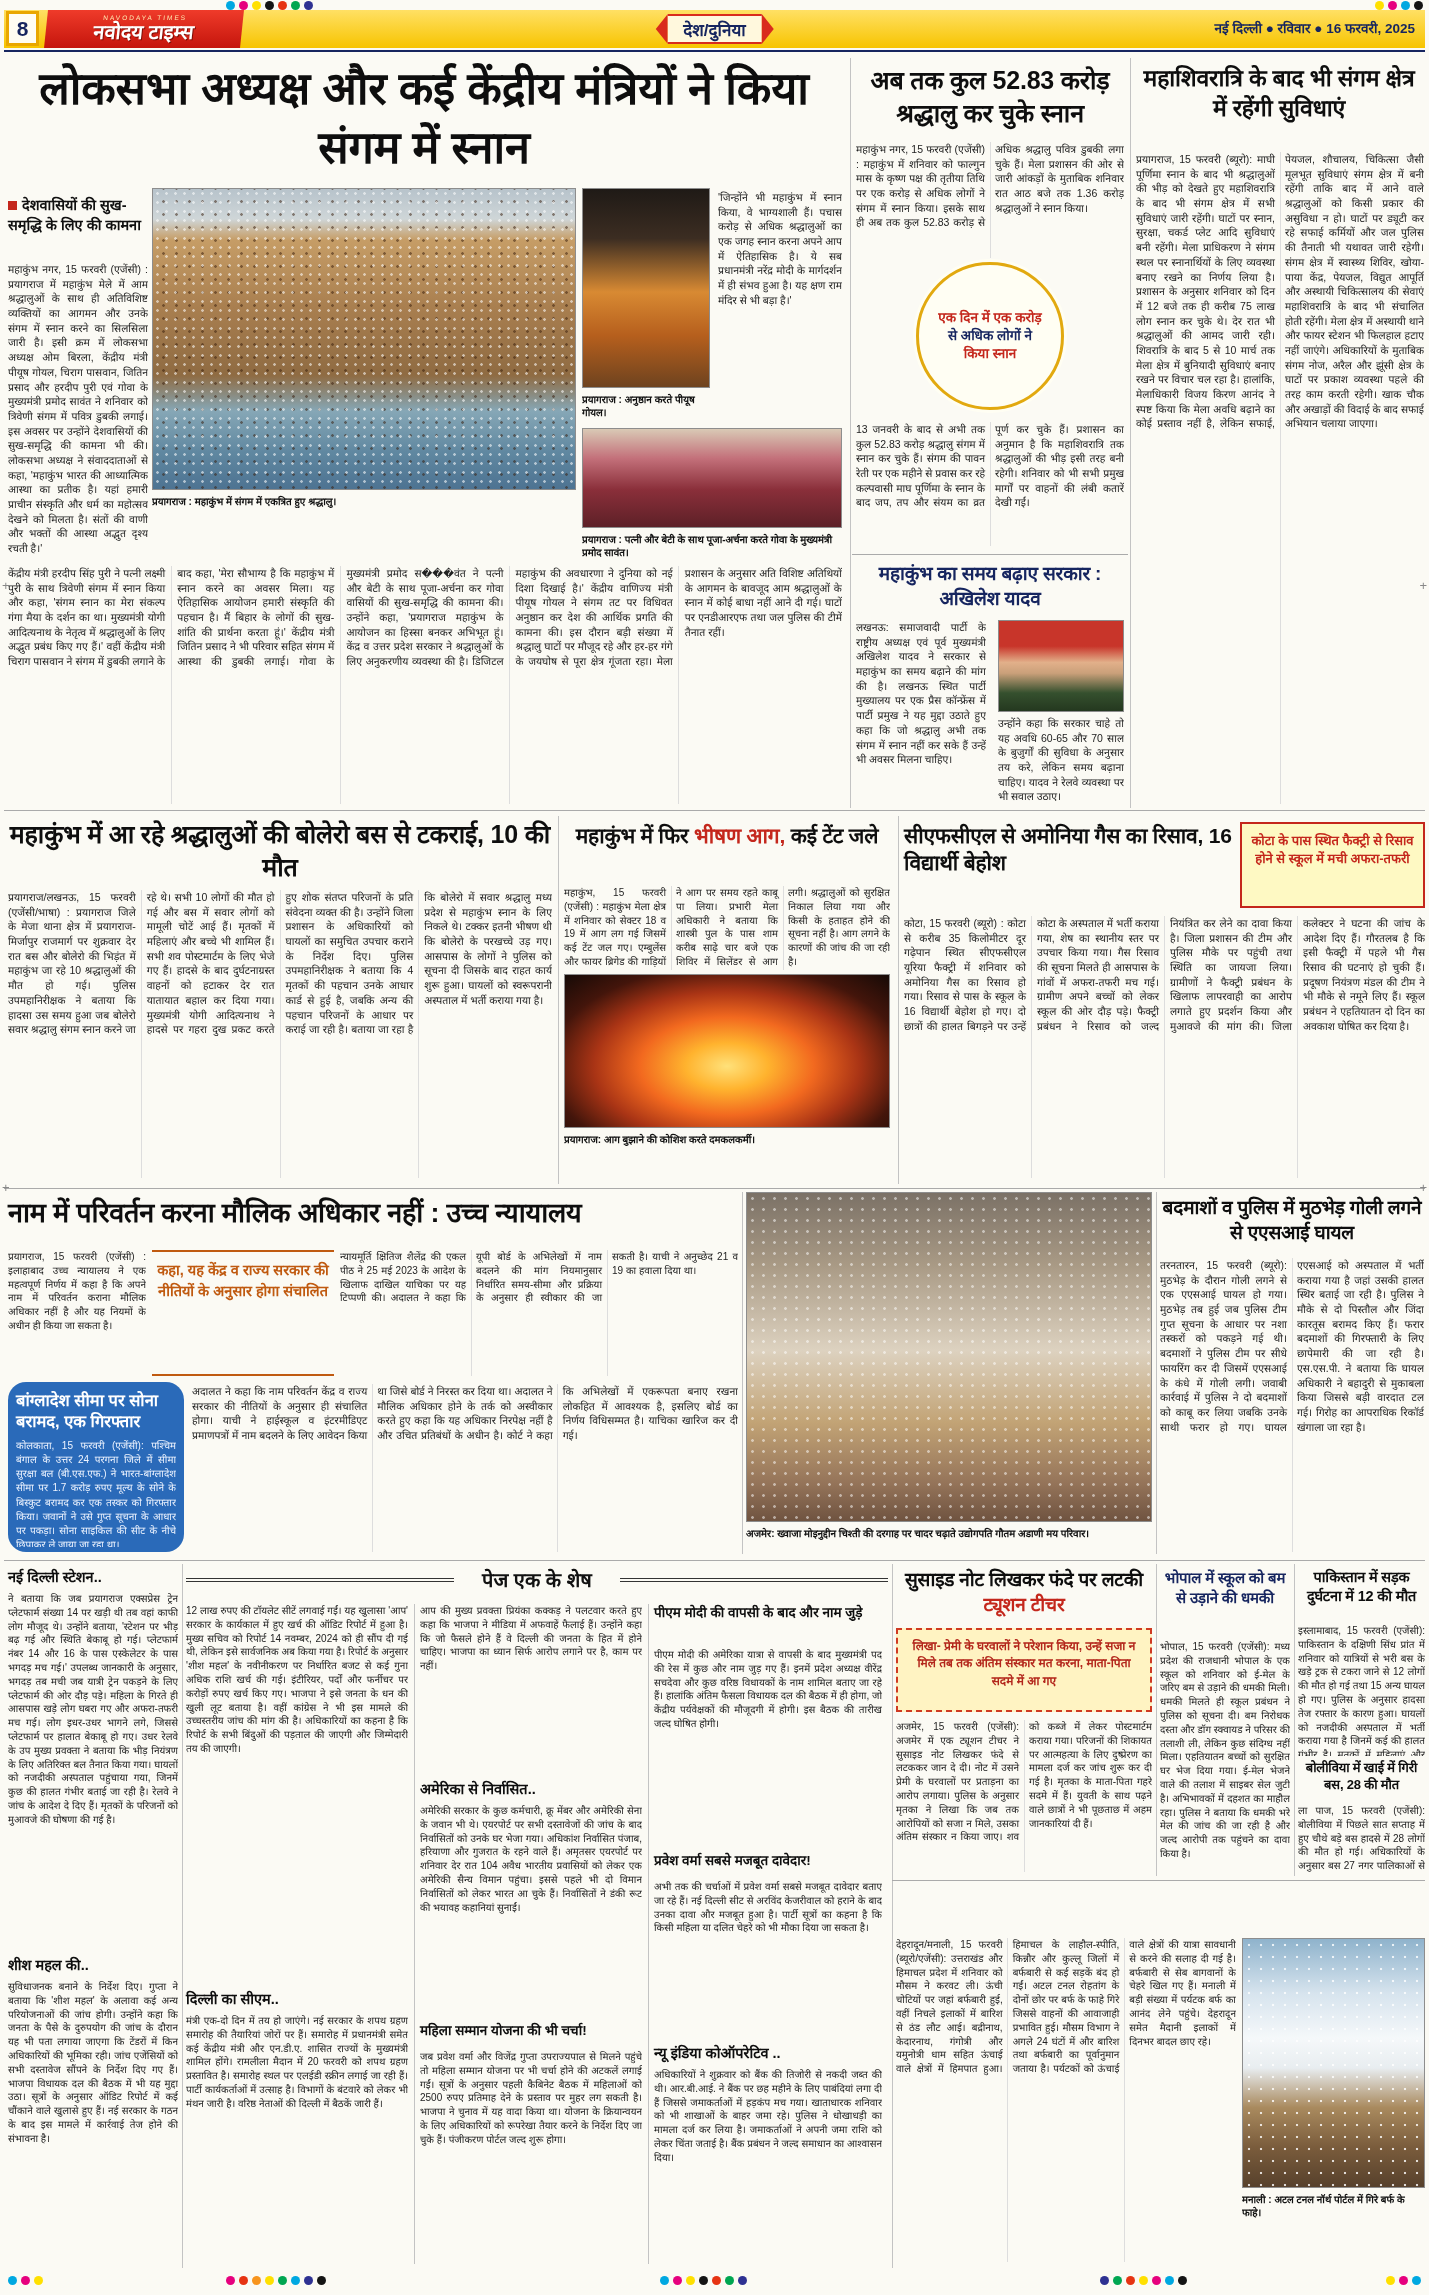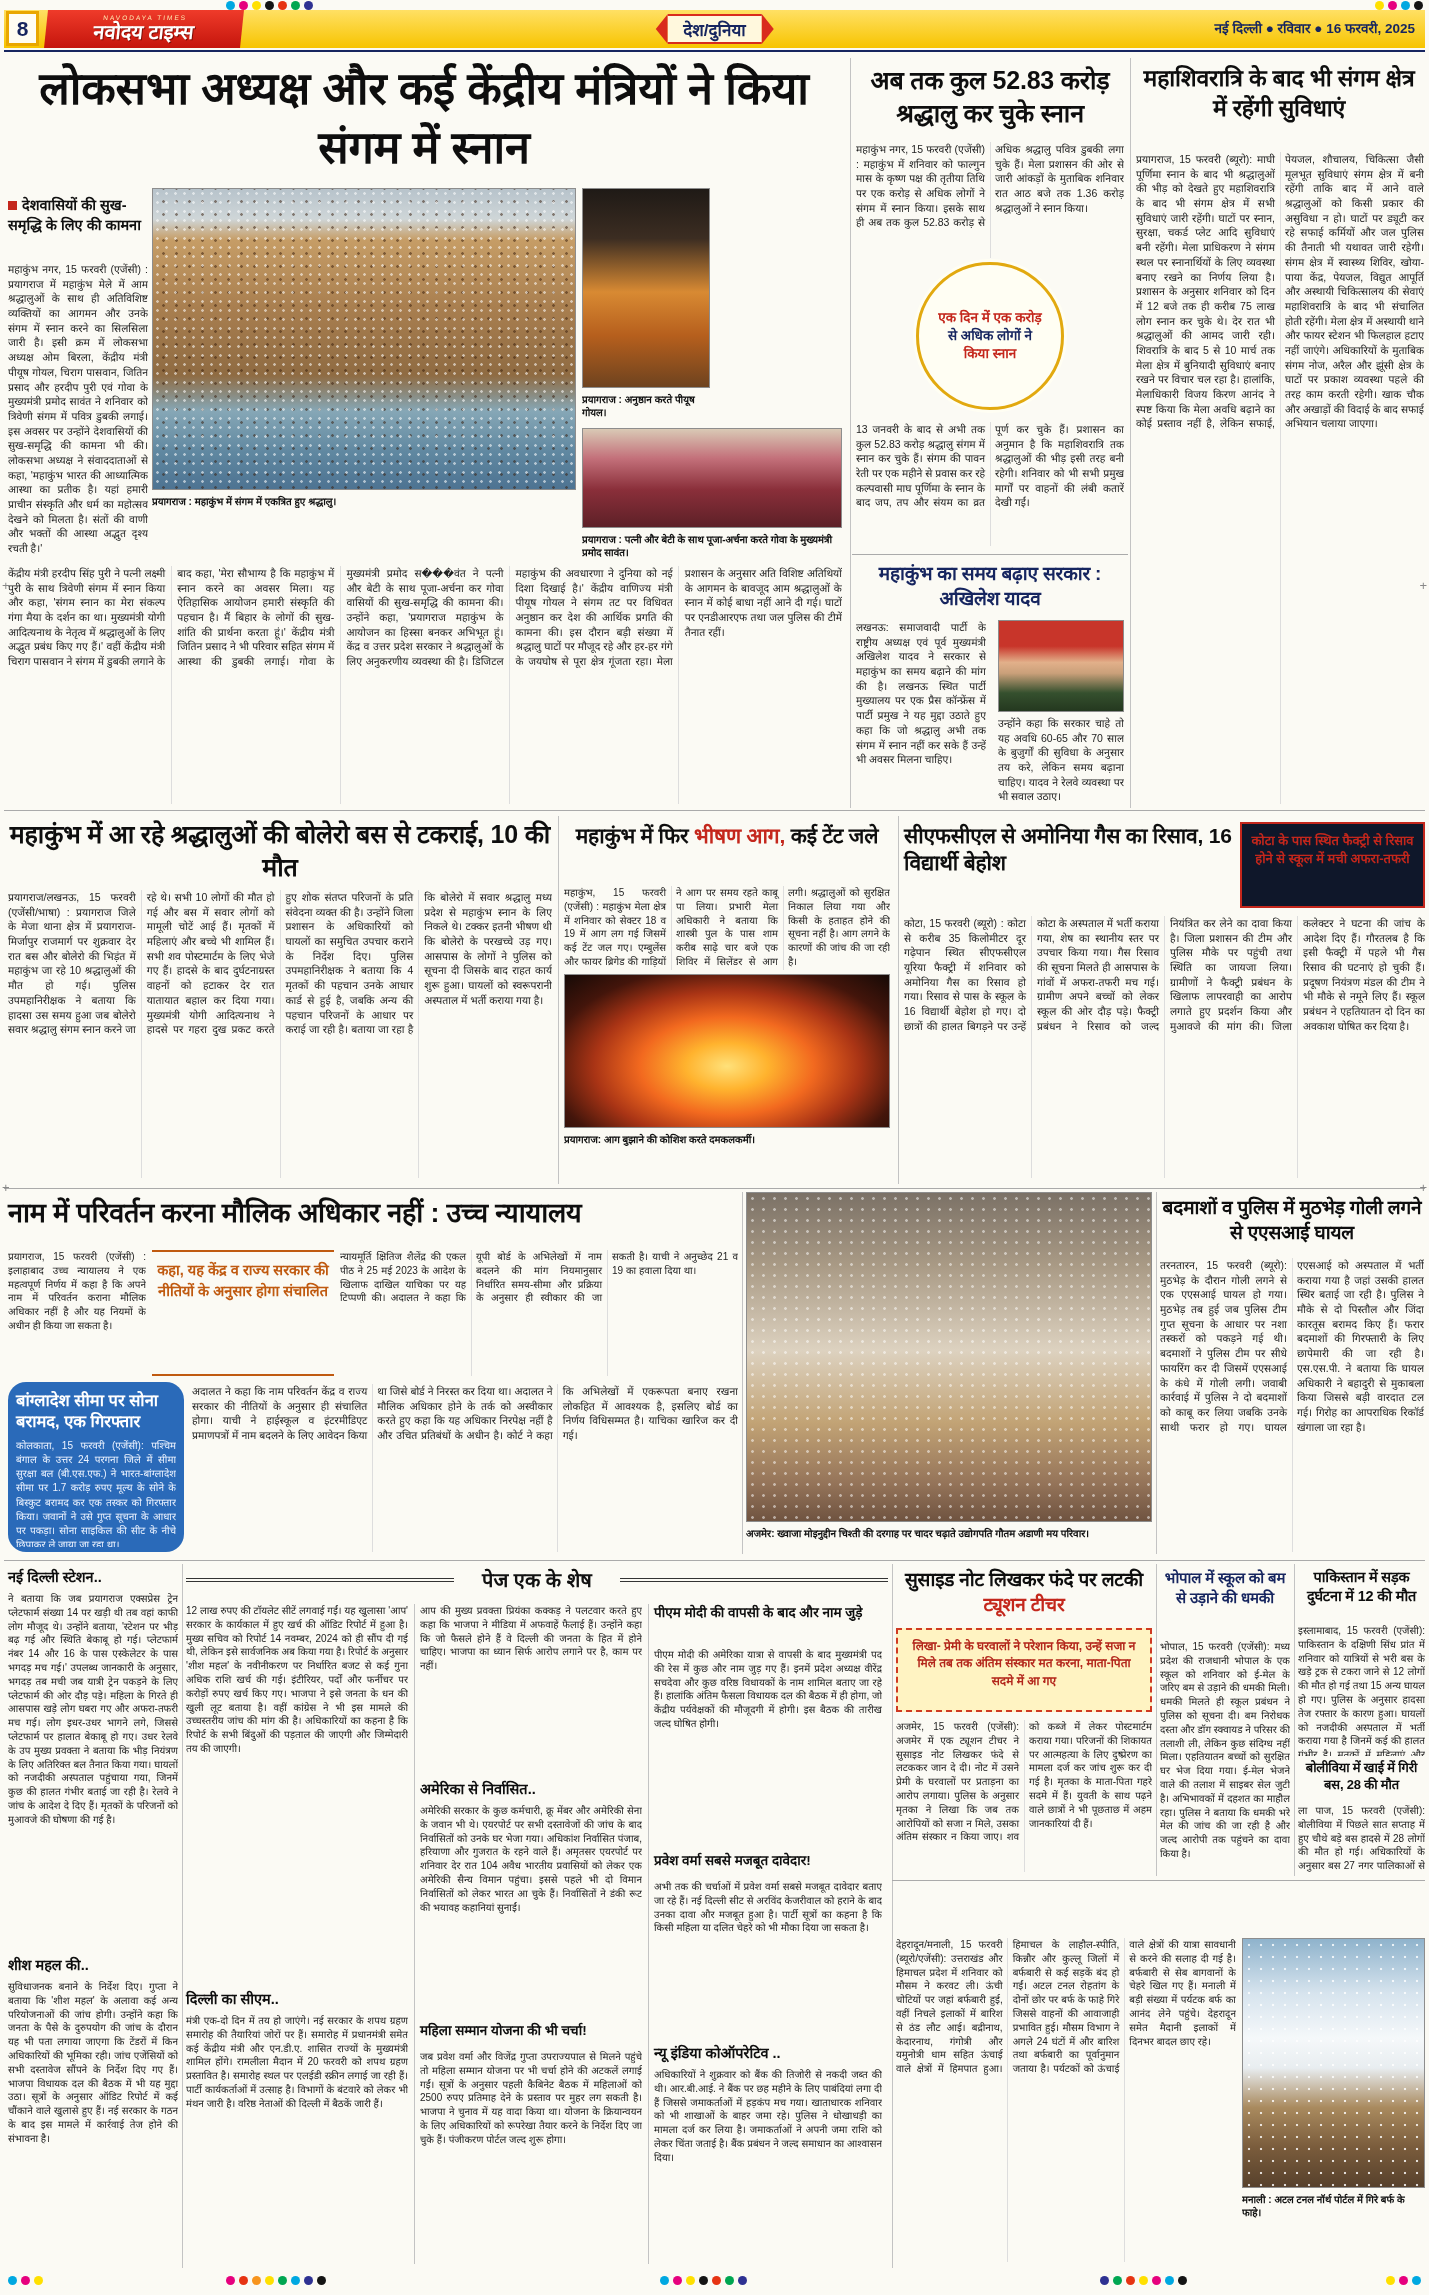--- a/index.html
+++ b/index.html
@@ -37,21 +37,21 @@
       radial-gradient(circle, rgba(255,255,255,.8) 0 1px, transparent 1.6px),
       linear-gradient(180deg,#8fb3cc 0%,#d7e4ee 22%,#f5f8fa 40%,#e8edf0 52%,#a98a5e 68%,#7a5c3c 84%,#57412c 100%);
       background-size:12px 12px,100% 100%; }
   .kicker { font-size:14.5px; font-weight:bold; line-height:1.35; color:#101010; }
   .redsq { display:inline-block; width:9px; height:9px; background:#c4271c; margin-right:5px; }
   .callout { position:absolute; width:148px; height:148px; border-radius:50%; border:3px solid #e2a90f;
              background:#fffef3; display:flex; flex-direction:column; justify-content:center; text-align:center;
              padding:12px; font-weight:bold; font-size:13.5px; line-height:1.35; box-shadow:0 0 0 3px #fffef3; }
   .notebox { background:#fff3c2; border:2px dashed #cf3a22; color:#b3261b; font-weight:bold; font-size:12px;
              padding:8px 10px; text-align:center; line-height:1.45; overflow:hidden; }
-  .gassub { border:2px solid #c4271c; background:#0f172a; color:#c4271c; font-weight:bold; font-size:13px;
+  .gassub { border:2px solid #c4271c; background:#fef9c3; color:#c4271c; font-weight:bold; font-size:13px;
             padding:8px 6px; text-align:center; line-height:1.4; overflow:hidden; }
   .courtsub { color:#c05a10; font-weight:bold; font-size:14.5px; line-height:1.42; text-align:center;
               border-top:2px solid #c05a10; border-bottom:2px solid #c05a10; padding:8px 4px; overflow:hidden; }
   .goldbox { background:#2a6ab9; color:#fff; padding:8px; overflow:hidden; }
   .goldbox .gh { font-size:16.5px; font-weight:bold; line-height:1.3; margin-bottom:6px; }
   .goldbox .gb { font-size:10px; line-height:1.42; text-align:justify; color:#eef4ff; }
   .banner { display:flex; align-items:center; gap:28px; }
   .banner .bline { flex:1; height:4px; border-top:1px solid #333; border-bottom:1px solid #333; }
   .banner .btxt { font-size:20px; font-weight:bold; color:#111; white-space:nowrap; }
   .contHead { font-weight:bold; font-size:14.5px; color:#0e0e0e; line-height:1.3; }
@@ -119,20 +119,21 @@
     <span class="redsq"></span><span class="kicker">देशवासियों की सुख-समृद्धि के लिए की कामना</span>
   </div>
   <div class="abs bt" style="left:8px; top:262px; width:140px; height:296px;">महाकुंभ नगर, 15 फरवरी (एजेंसी) : प्रयागराज में महाकुंभ मेले में आम श्रद्धालुओं के साथ ही अतिविशिष्ट व्यक्तियों का आगमन और उनके संगम में स्नान करने का सिलसिला जारी है। इसी क्रम में लोकसभा अध्यक्ष ओम बिरला, केंद्रीय मंत्री पीयूष गोयल, चिराग पासवान, जितिन प्रसाद और हरदीप पुरी एवं गोवा के मुख्यमंत्री प्रमोद सावंत ने शनिवार को त्रिवेणी संगम में पवित्र डुबकी लगाई। इस अवसर पर उन्होंने देशवासियों की सुख-समृद्धि की कामना भी की। लोकसभा अध्यक्ष ने संवाददाताओं से कहा, 'महाकुंभ भारत की आध्यात्मिक आस्था का प्रतीक है। यहां हमारी प्राचीन संस्कृति और धर्म का महोत्सव देखने को मिलता है। संतों की वाणी और भक्तों की आस्था अद्भुत दृश्य रचती है।'</div>
 
   <div class="photo photo-kumbh" style="left:152px; top:188px; width:424px; height:302px;"></div>
   <div class="abs cap" style="left:152px; top:492px; width:424px;">प्रयागराज : महाकुंभ में संगम में एकत्रित हुए श्रद्धालु।</div>
 
   <div class="photo photo-goyal" style="left:582px; top:188px; width:128px; height:200px;"></div>
   <div class="abs cap" style="left:582px; top:390px; width:128px; height:30px;">प्रयागराज : अनुष्ठान करते पीयूष गोयल।</div>
 
+  <div class="abs bt" style="left:718px; top:190px; width:124px; height:228px;">'जिन्होंने भी महाकुंभ में स्नान किया, वे भाग्यशाली हैं। पचास करोड़ से अधिक श्रद्धालुओं का एक जगह स्नान करना अपने आप में ऐतिहासिक है। ये सब प्रधानमंत्री नरेंद्र मोदी के मार्गदर्शन में ही संभव हुआ है। यह क्षण राम मंदिर से भी बड़ा है।'</div>
 
   <div class="photo photo-sawant" style="left:582px; top:428px; width:260px; height:100px;"></div>
   <div class="abs cap" style="left:582px; top:530px; width:260px; height:30px;">प्रयागराज : पत्नी और बेटी के साथ पूजा-अर्चना करते गोवा के मुख्यमंत्री प्रमोद सावंत।</div>
 
   <div class="abs bt cols5" style="left:8px; top:566px; width:834px; height:238px;">केंद्रीय मंत्री हरदीप सिंह पुरी ने पत्नी लक्ष्मी पुरी के साथ त्रिवेणी संगम में स्नान किया और कहा, 'संगम स्नान का मेरा संकल्प गंगा मैया के दर्शन का था। मुख्यमंत्री योगी आदित्यनाथ के नेतृत्व में श्रद्धालुओं के लिए अद्भुत प्रबंध किए गए हैं।' वहीं केंद्रीय मंत्री चिराग पासवान ने संगम में डुबकी लगाने के बाद कहा, 'मेरा सौभाग्य है कि महाकुंभ में स्नान करने का अवसर मिला। यह ऐतिहासिक आयोजन हमारी संस्कृति की पहचान है। मैं बिहार के लोगों की सुख-शांति की प्रार्थना करता हूं।' केंद्रीय मंत्री जितिन प्रसाद ने भी परिवार सहित संगम में आस्था की डुबकी लगाई। गोवा के मुख्यमंत्री प्रमोद स���वंत ने पत्नी और बेटी के साथ पूजा-अर्चना कर गोवा वासियों की सुख-समृद्धि की कामना की। उन्होंने कहा, 'प्रयागराज महाकुंभ के आयोजन का हिस्सा बनकर अभिभूत हूं। केंद्र व उत्तर प्रदेश सरकार ने श्रद्धालुओं के लिए अनुकरणीय व्यवस्था की है। डिजिटल महाकुंभ की अवधारणा ने दुनिया को नई दिशा दिखाई है।' केंद्रीय वाणिज्य मंत्री पीयूष गोयल ने संगम तट पर विधिवत अनुष्ठान कर देश की आर्थिक प्रगति की कामना की। इस दौरान बड़ी संख्या में श्रद्धालु घाटों पर मौजूद रहे और हर-हर गंगे के जयघोष से पूरा क्षेत्र गूंजता रहा। मेला प्रशासन के अनुसार अति विशिष्ट अतिथियों के आगमन के बावजूद आम श्रद्धालुओं के स्नान में कोई बाधा नहीं आने दी गई। घाटों पर एनडीआरएफ तथा जल पुलिस की टीमें तैनात रहीं।</div>
 
   <div class="abs hl" style="left:856px; top:64px; width:268px; font-size:25px; text-align:center;">अब तक कुल 52.83 करोड़ श्रद्धालु कर चुके स्नान</div>
   <div class="abs bt cols2" style="left:856px; top:142px; width:268px; height:116px;">महाकुंभ नगर, 15 फरवरी (एजेंसी) : महाकुंभ में शनिवार को फाल्गुन मास के कृष्ण पक्ष की तृतीया तिथि पर एक करोड़ से अधिक लोगों ने संगम में स्नान किया। इसके साथ ही अब तक कुल 52.83 करोड़ से अधिक श्रद्धालु पवित्र डुबकी लगा चुके हैं। मेला प्रशासन की ओर से जारी आंकड़ों के मुताबिक शनिवार रात आठ बजे तक 1.36 करोड़ श्रद्धालुओं ने स्नान किया।</div>
   <div class="callout" style="left:916px; top:262px;">
     <span class="red">एक दिन में एक करोड़</span>

